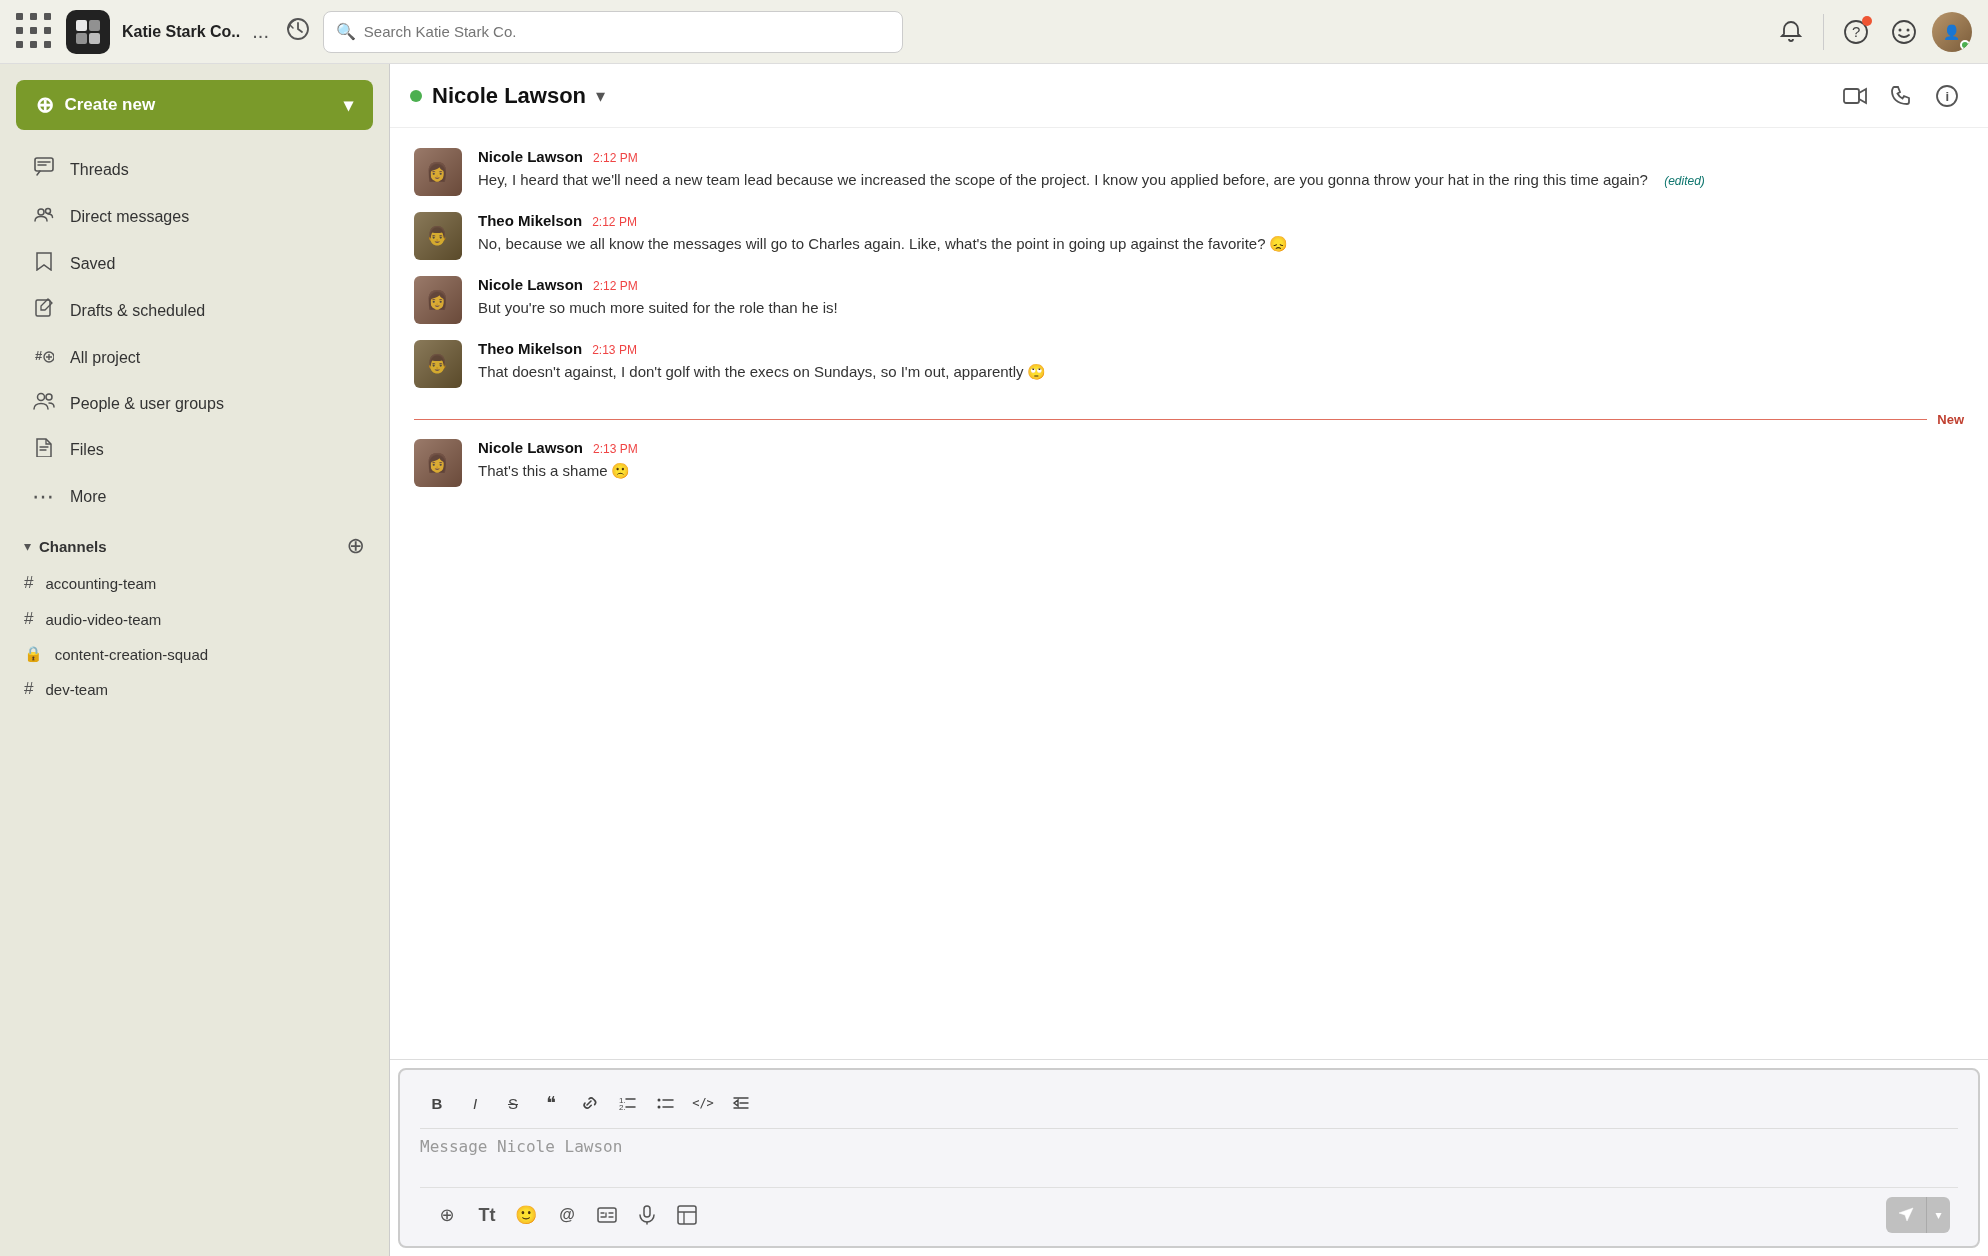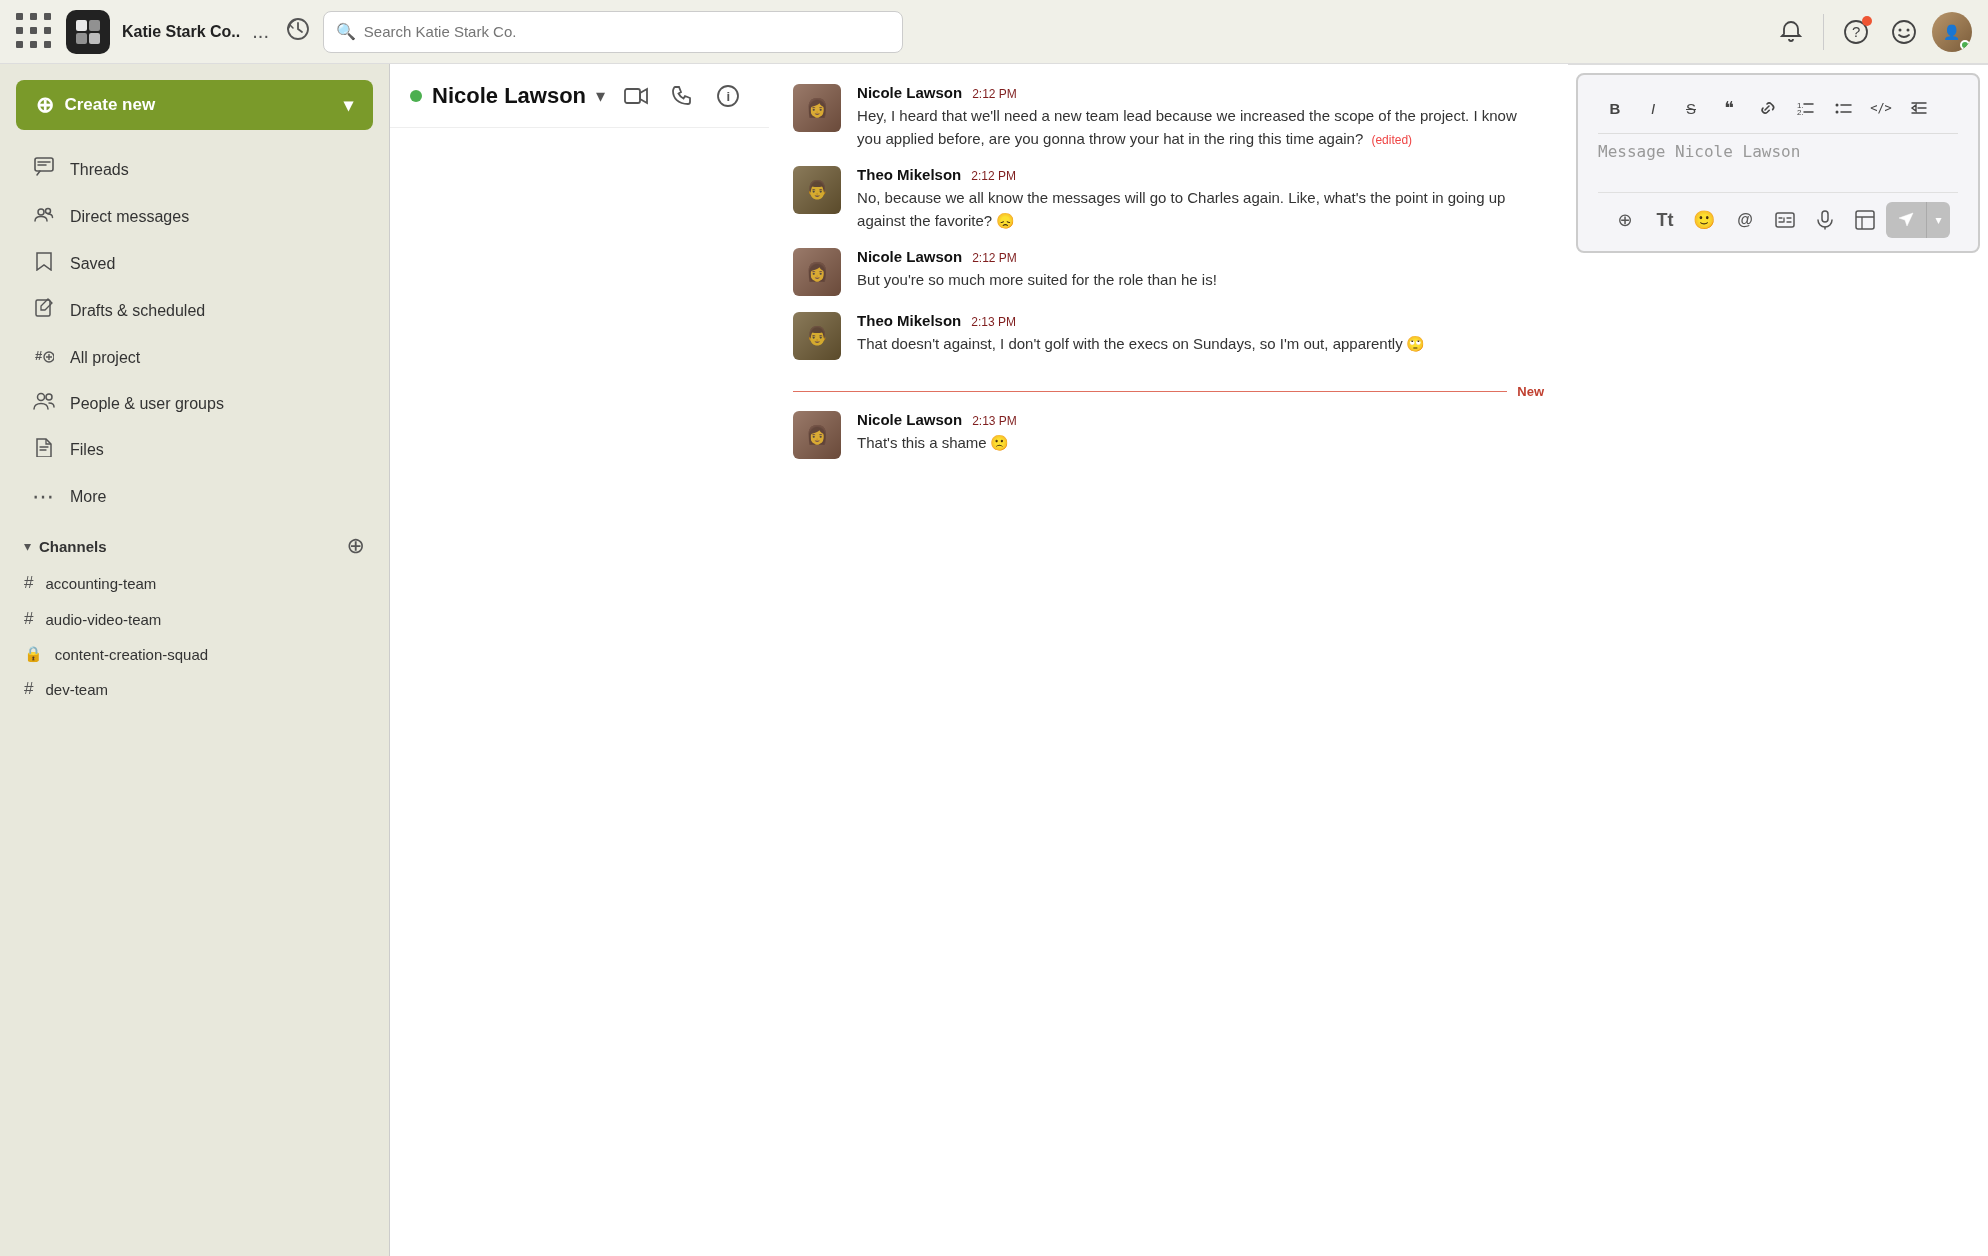--- a/index.html
+++ b/index.html
@@ -63,21 +63,21 @@
     .section-chevron { font-size: 14px; color: #555; }
 
     .channel-item {
       display: flex; align-items: center; gap: 12px; padding: 8px 24px;
       cursor: pointer; font-size: 15px; color: #333;
     }
     .channel-hash { color: #555; font-size: 17px; font-weight: 500; }
     .channel-lock { color: #555; font-size: 15px; }
 
     
-    .chat-area { flex: 1; display: flex; flex-direction: row; background: white; overflow: hidden; }
+    .chat-area { flex: 1; display: flex; flex-direction: column; background: white; overflow: hidden; }
 
     
     .chat-header {
       display: flex; align-items: center; padding: 12px 20px; border-bottom: 1px solid #eee;
       gap: 10px; flex-shrink: 0; height: 64px;
     }
     .chat-header-online { width: 12px; height: 12px; background: #4caf50; border-radius: 50%; flex-shrink: 0; }
     .chat-header-name { font-size: 22px; font-weight: 700; color: #111; }
     .chat-header-chevron { font-size: 18px; color: #555; cursor: pointer; }
     .chat-header-icons { display: flex; align-items: center; gap: 4px; margin-left: auto; }
@@ -86,23 +86,23 @@
     
     .messages-container { flex: 1; overflow-y: auto; padding: 20px 24px; display: flex; flex-direction: column; gap: 4px; }
     .message-group { display: flex; gap: 16px; margin-bottom: 12px; }
     .message-avatar { width: 48px; height: 48px; border-radius: 6px; flex-shrink: 0; overflow: hidden; }
     .avatar-nicole { background: linear-gradient(135deg, #9a7a6a, #6a4a3a); }
     .avatar-theo { background: linear-gradient(135deg, #8a7a5a, #5a4a2a); }
     .avatar-placeholder { width: 100%; height: 100%; display: flex; align-items: center; justify-content: center; font-size: 18px; color: rgba(255,255,255,0.7); }
     .message-content { flex: 1; }
     .message-header { display: flex; align-items: baseline; gap: 10px; margin-bottom: 4px; }
     .message-author { font-weight: 700; font-size: 15px; color: #111; }
-    .message-time { font-size: 12px; color: #7f1d1d; }
+    .message-time { font-size: 12px; color: #ef4444; }
     .message-text { font-size: 15px; color: #333; line-height: 1.5; }
-    .message-edited { font-size: 12px; color: #ef4444; margin-left: 4px; }
+    .message-edited { font-size: 12px; color: #0f766e; margin-left: 12px; font-style: italic; }
 
     .new-divider { display: flex; align-items: center; margin: 8px 0; gap: 10px; }
     .new-divider-line { flex: 1; height: 1px; background: #e07060; }
     .new-divider-label { font-size: 13px; font-weight: 700; color: #c04030; }
 
     
     .message-toolbar {
       border-top: 1px solid #eee; border-bottom: 1px solid #eee; padding: 6px 16px;
       display: flex; align-items: center; gap: 4px; background: #fafafa; flex-shrink: 0;
     }

